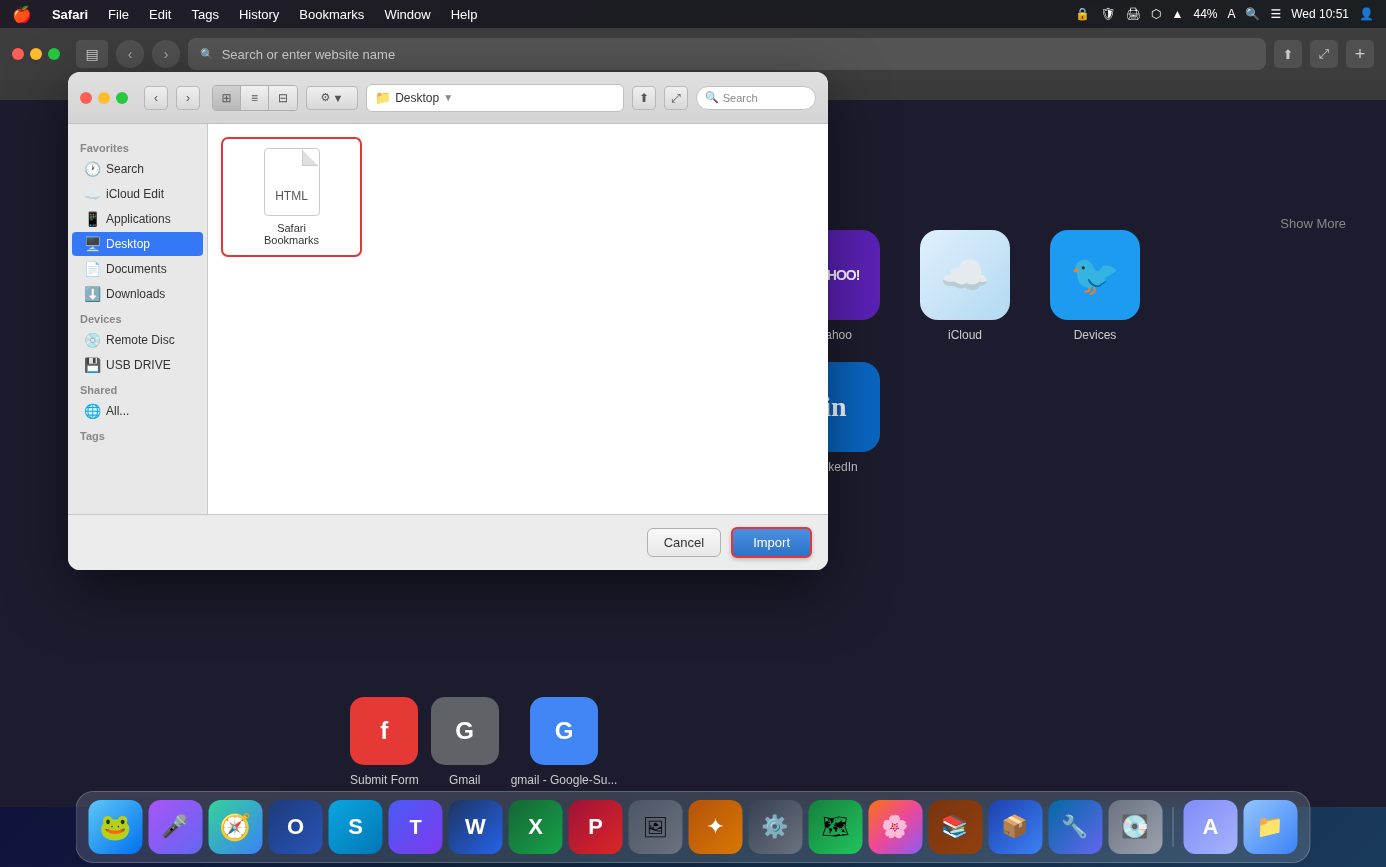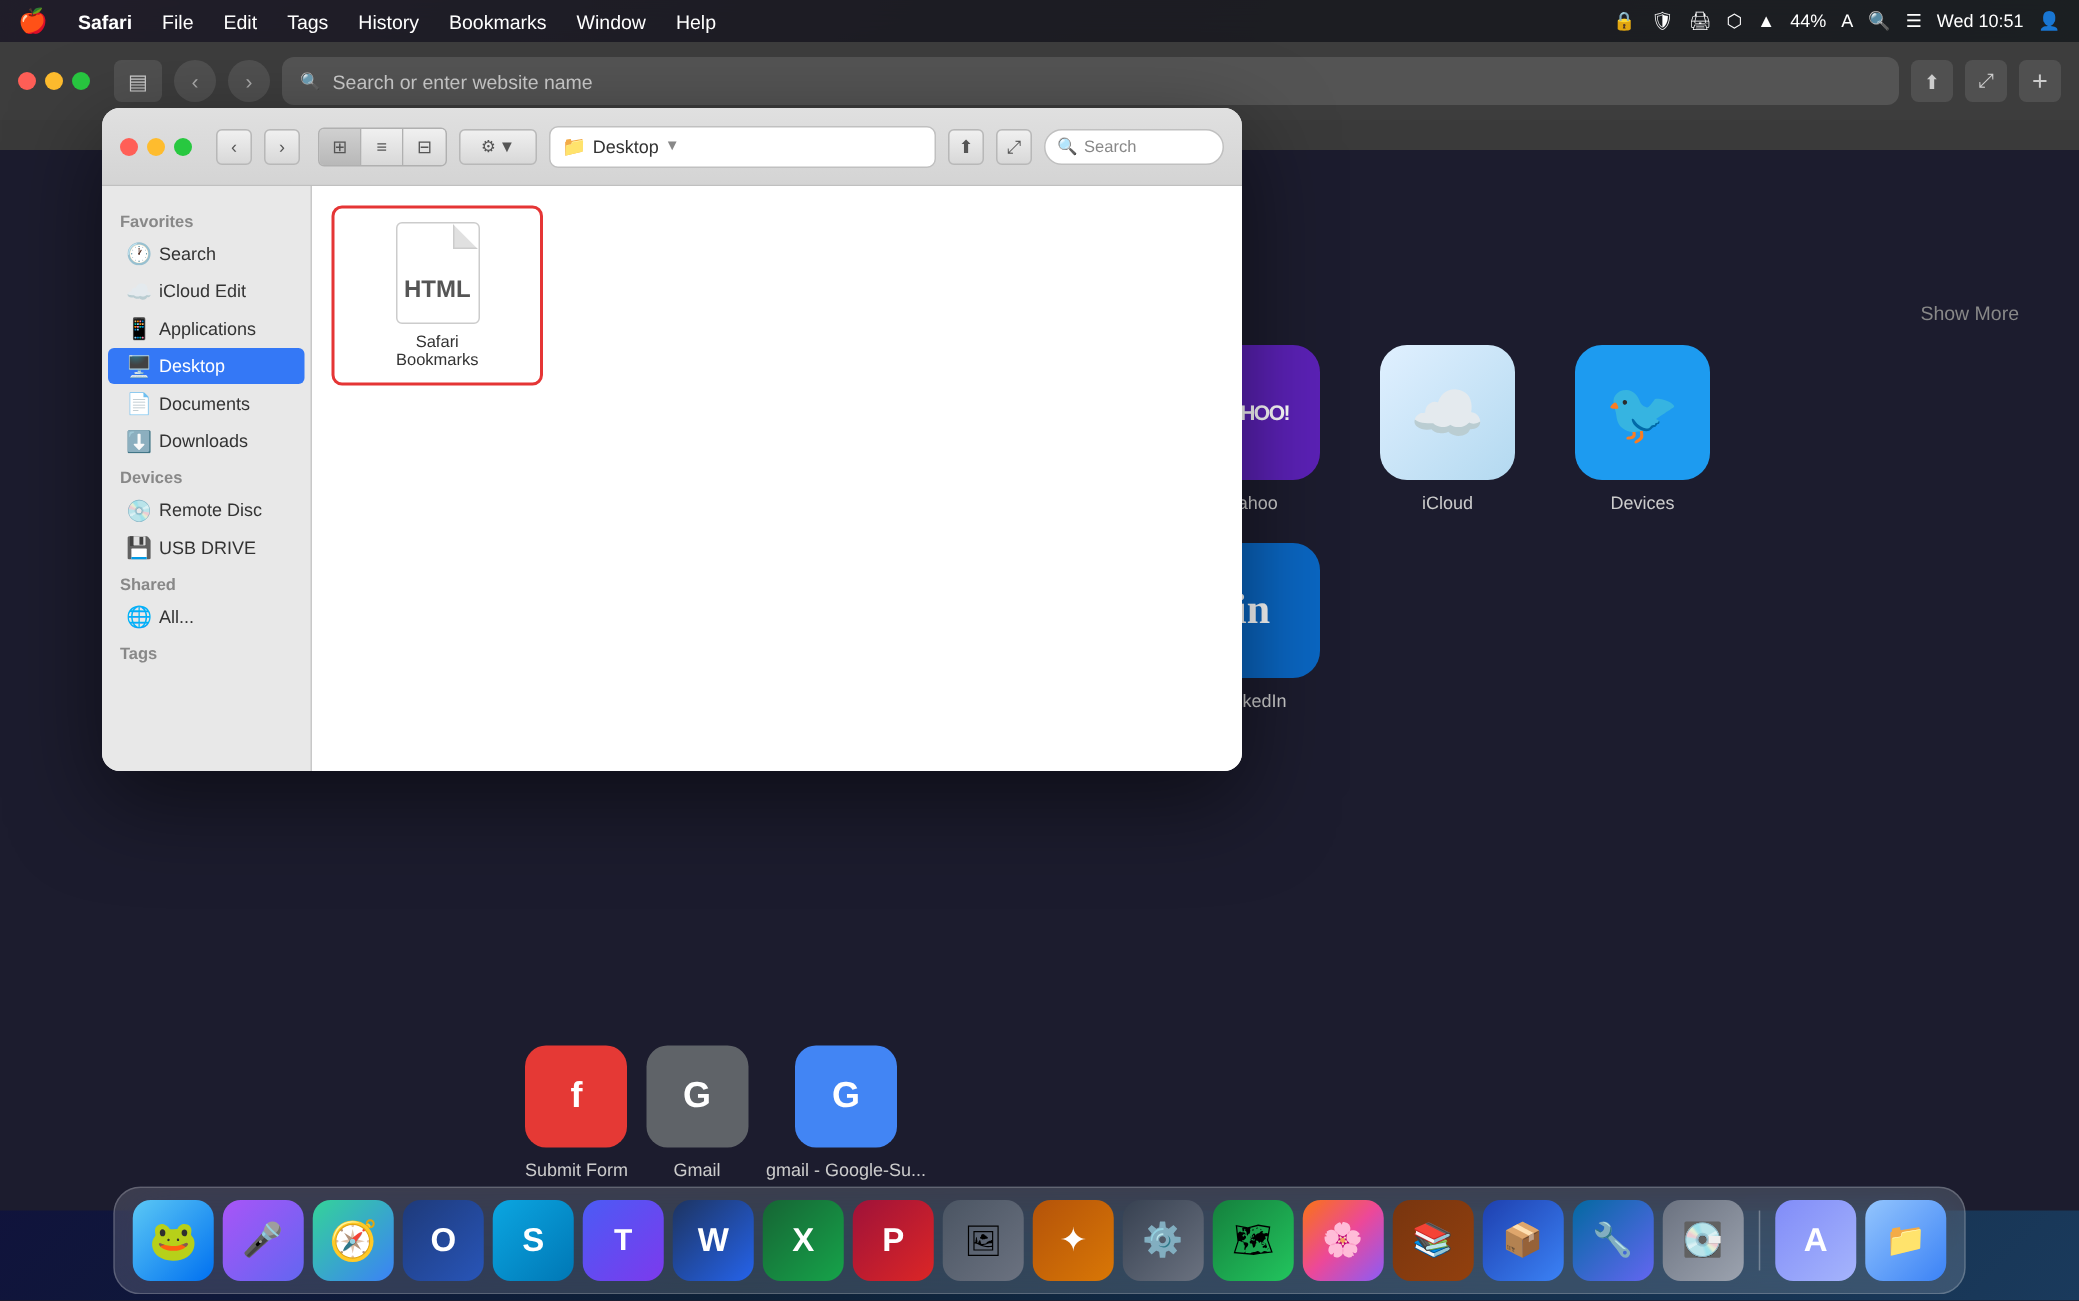--- a/index.html
+++ b/index.html
@@ -132,21 +132,21 @@
       border-radius: 5px;
       display: flex; align-items: center; justify-content: center;
       color: #ccc;
       cursor: pointer;
       font-size: 18px;
     }
 
     
     .show-more-area {
       position: absolute;
-      top: 101px;
+      top: 116px;
       right: 40px;
       color: #888;
       font-size: 13px;
       cursor: pointer;
     }
 
     
     .bookmarks-area {
       position: absolute;
       top: 130px;
@@ -658,28 +658,32 @@
       </div>
 
       <div class="sidebar-section-label">Tags</div>
     </div>
 
     <div class="dialog-content">
 
       <div class="file-item selected-outline">
         <div class="file-icon">
           <div class="file-icon-inner">
-            <span style="font-size:16px;font-weight:700;color:#555;margin-bottom:4px;">HTML</span>
+            <span style="font-size:12px;font-weight:400;color:#555;margin-bottom:4px;">HTML</span>
           </div>
         </div>
         <span class="file-label">Safari Bookmarks</span>
       </div>
     </div>
   </div>
 
+  <div class="dialog-footer">
+    <button class="btn-cancel">Cancel</button>
+    <button class="btn-import">Import</button>
+  </div>
 </div>
 
 <div class="dock">
   <div class="dock-item dock-finder">
     <span>🐸</span>
   </div>
   <div class="dock-item dock-siri">
     <span style="font-size:22px;">🎤</span>
   </div>
   <div class="dock-item dock-safari">

